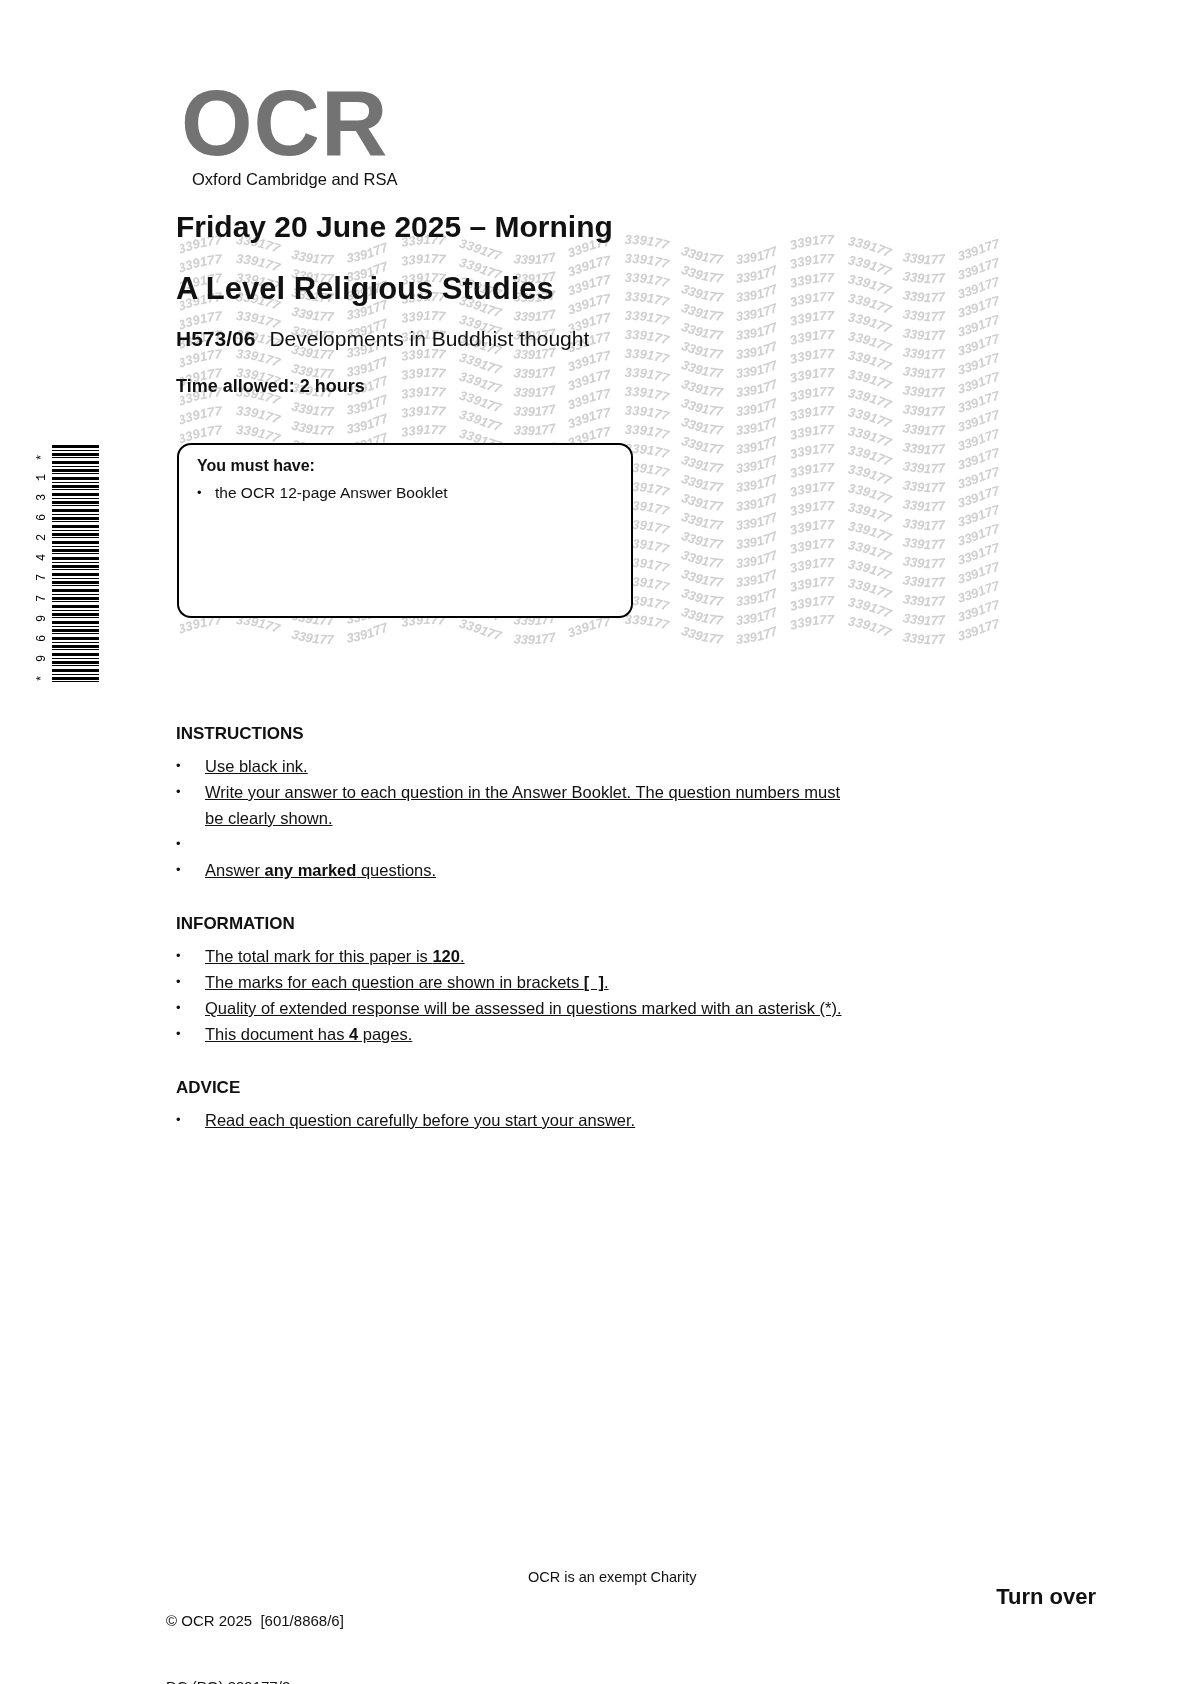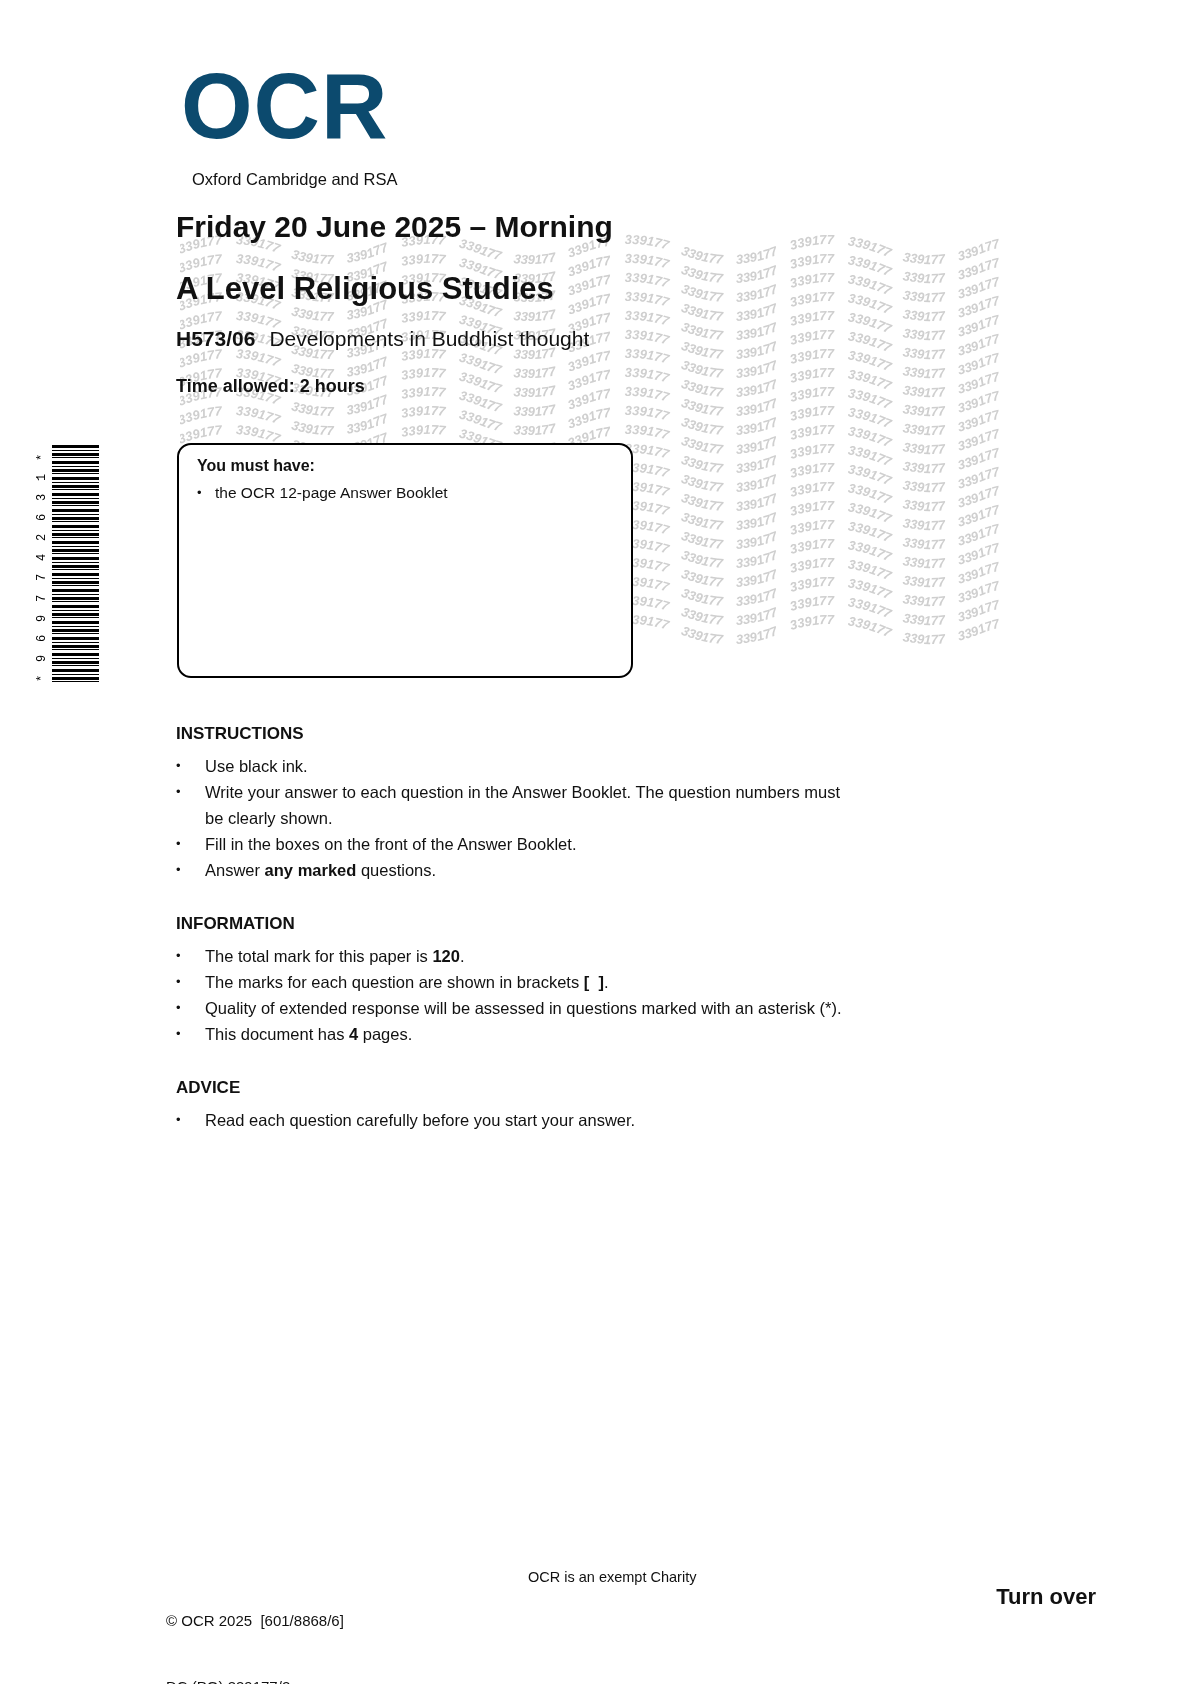--- a/index.html
+++ b/index.html
@@ -8,40 +8,40 @@
   .page {
     position:relative; width:1191px; height:1684px; background:#fff; overflow:hidden;
   }
 
   
   .watermark { position:absolute; left:180px; top:230px; z-index:0; }
   .watermark text { font-family:"Liberation Sans", sans-serif; font-weight:bold; font-style:italic; }
 
   
   .logo-text {
-    position:absolute; left:181px; top:60px; z-index:2;
-    font-size:92px; line-height:1; font-weight:bold; letter-spacing:1px; color:#0c4a6e;
+    position:absolute; left:181px; top:77px; z-index:2;
+    font-size:92px; line-height:1; font-weight:bold; letter-spacing:1px; color:#737373;
   }
   .tagline {
     position:absolute; left:192px; top:170px; z-index:2;
     font-size:16.5px; color:#111;
   }
 
   
   .session-title { position:absolute; left:176px; top:210px; z-index:2; font-size:30px; font-weight:bold; }
   .qualification { position:absolute; left:176px; top:271px; z-index:2; font-size:31px; font-weight:bold; }
   .paper-line    { position:absolute; left:176px; top:327px; z-index:2; font-size:21px; }
   .paper-line .code { font-weight:bold; }
   .paper-line .ptitle { margin-left:14px; font-weight:normal; }
   .time-allowed  { position:absolute; left:176px; top:376px; z-index:2; font-size:18px; font-weight:bold; }
 
   
   .must-box {
     position:absolute; left:177px; top:443px; z-index:2;
-    width:456px; height:235px; background:#fff;
+    width:456px; height:175px; background:#fff;
     border:2.5px solid #000; border-radius:14px;
     padding:12px 18px;
   }
   .must-box h3 { font-size:16px; font-weight:bold; margin-bottom:6px; }
   .must-box ul { list-style:none; }
   .must-box li { display:flex; font-size:15.5px; line-height:23px; }
   .must-box .dot { width:18px; flex:0 0 18px; text-align:left; font-size:13px; }
 
   
   .barcode-digits {
@@ -57,21 +57,21 @@
       #000 0 3px, #fff 3px 5px, #000 5px 6px, #fff 6px 8px,
       #000 8px 11px, #fff 11px 12px, #000 12px 13px, #fff 13px 16px);
   }
 
   
   .sections { position:absolute; left:176px; top:723px; z-index:2; width:840px; }
   .sections h2 { font-size:17px; font-weight:bold; line-height:22px; margin-bottom:8px; }
   .sections ul { list-style:none; margin-bottom:30px; }
   .sections li { display:flex; font-size:16.5px; line-height:26px; }
   .sections .dot { width:29px; flex:0 0 29px; font-size:13px; }
-  .sections .txt { white-space:pre-wrap; max-width:808px; }
+  .sections .txt { white-space:pre-wrap; max-width:808px;text-decoration:underline; }
   .b { font-weight:bold; }
 
   
   .footer-left   { position:absolute; left:166px; top:1566px; z-index:2; font-size:15px; line-height:22px; color:#111; white-space:pre-wrap; }
   .footer-center { position:absolute; left:528px; top:1569px; z-index:2; font-size:14.5px; color:#111; }
   .turn-over     { position:absolute; right:95px; top:1584px; z-index:2; font-size:22px; font-weight:bold; }
 </style>
 </head>
 <body>
 
@@ -190,21 +190,20 @@
         <span class="dot">•</span>
         <span class="txt"><span>Use black ink.</span></span>
       </li>
       <li>
         <span class="dot">•</span>
         <span class="txt"><span>Write your answer to each question in the Answer Booklet. The question numbers must
 be clearly shown.</span></span>
       </li>
       <li>
         <span class="dot">•</span>
-        <span class="txt"><span>Fill in the boxes on the front of the Answer Booklet.</span></span>
       </li>
       <li>
         <span class="dot">•</span>
         <span class="txt"><span>Answer </span><span class="b">any marked</span><span> questions.</span></span>
       </li>
     </ul>
 
     <h2>INFORMATION</h2>
     <ul>
       <li>

